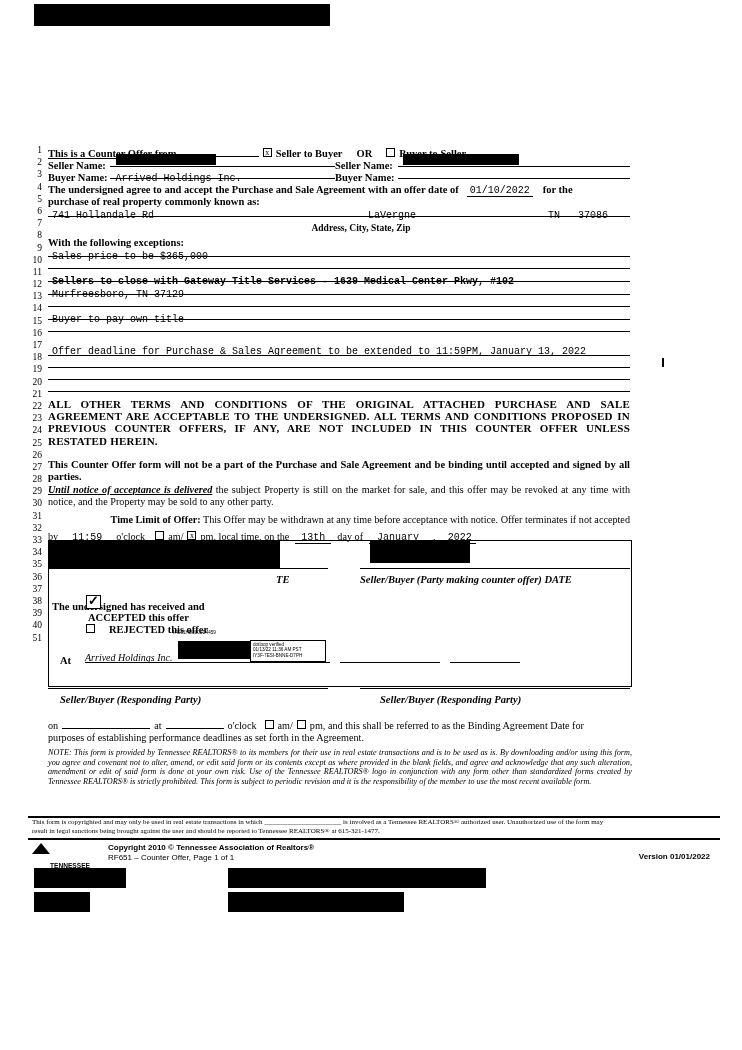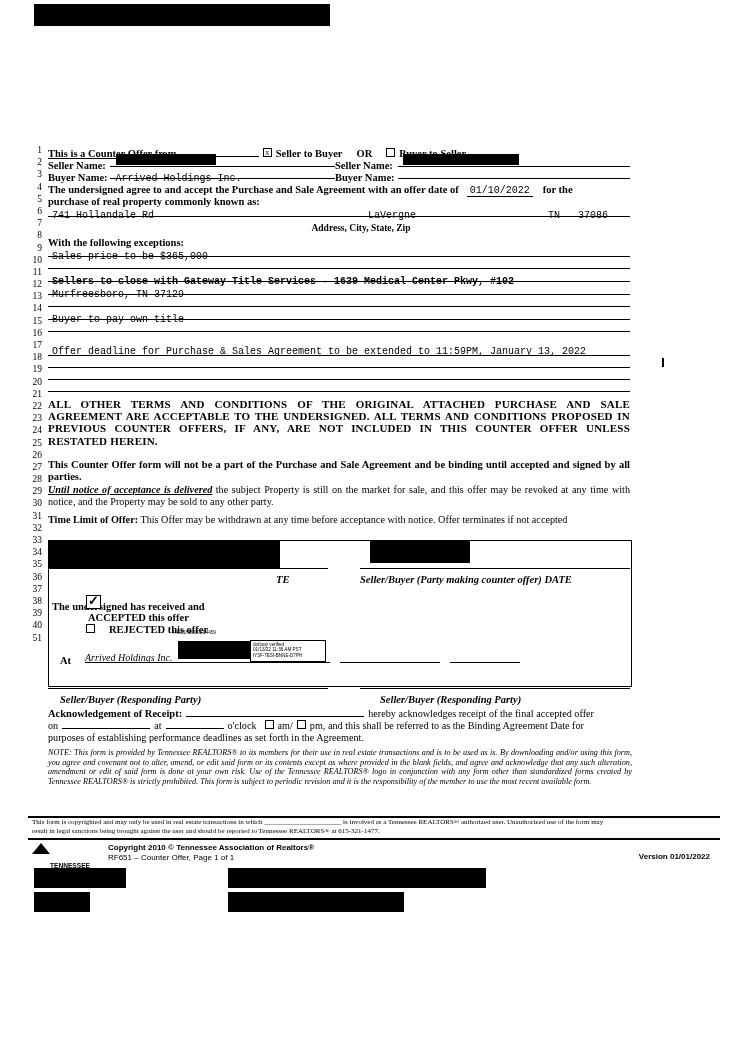--- a/index.html
+++ b/index.html
@@ -305,24 +305,38 @@
   <div class="ruleline" style="left:48px;top:391px;width:582px;"></div>
 
   <div class="para" style="left:48px;top:398px;width:582px;letter-spacing:0.2px;">ALL OTHER TERMS AND CONDITIONS OF THE ORIGINAL ATTACHED PURCHASE AND SALE AGREEMENT ARE ACCEPTABLE TO THE UNDERSIGNED. ALL TERMS AND CONDITIONS PROPOSED IN PREVIOUS COUNTER OFFERS, IF ANY, ARE NOT INCLUDED IN THIS COUNTER OFFER UNLESS RESTATED HEREIN.</div>
 
   <div class="para" style="left:48px;top:459px;width:582px;font-size:10.5px;">This Counter Offer form will not be a part of the Purchase and Sale Agreement and be binding until accepted and signed by all parties.</div>
 
   <div class="smalltext" style="left:48px;top:484px;width:582px;text-align:justify;">
     <span class="b i u" style="font-style:italic;font-weight:bold;text-decoration:underline;">Until notice of acceptance is delivered</span><span> the subject Property is still on the market for sale, and this offer may be revoked at any time with notice, and the Property may be sold to any other party.</span>
   </div>
 
-  <div class="smalltext" style="left:48px;top:514px;width:582px;">
+  <div class="smalltext" style="left:48px;top:514px;width:582px;text-align:right;">
     <span class="b">Time Limit of Offer:</span><span> This Offer may be withdrawn at any time before acceptance with notice.  Offer terminates if not accepted</span>
   </div>
 
+  <div style="position:absolute;left:48px;top:526px;height:12.2px;white-space:nowrap;">
+    <span style="font-size:10.2px;">by</span>
+    <span class="mono" style="border-bottom:1px solid #000;padding:0 8px;margin:0 2px;">11:59</span>
+    <span style="font-size:10.2px;">o'clock</span>
+    <span class="chk" style="margin-left:6px;"></span>
+    <span style="font-size:10.2px;">am/</span>
+    <span class="xmark">x</span>
+    <span style="font-size:10.2px;">pm, local time, on the</span>
+    <span class="mono" style="border-bottom:1px solid #000;padding:0 6px;margin:0 2px;">13th</span>
+    <span style="font-size:10.2px;">day of</span>
+    <span class="mono" style="border-bottom:1px solid #000;padding:0 8px;margin:0 2px;">January</span>
+    <span style="font-size:10.2px;">,</span>
+    <span class="mono" style="border-bottom:1px solid #000;padding:0 4px;margin-left:4px;">2022</span>
+  </div>
 
   <div class="sigbox" style="left:48px;top:540px;width:582px;height:145px;"></div>
 
   <div class="redact" style="position:absolute;left:48px;top:541px;width:232px;height:28px;"></div>
   <div class="redact" style="position:absolute;left:370px;top:541px;width:100px;height:22px;"></div>
 
   <div class="ruleline" style="left:48px;top:568px;width:280px;"></div>
   <div class="ruleline" style="left:360px;top:568px;width:270px;"></div>
   <div style="position:absolute;left:276px;top:569px;">
     <span class="b i" style="font-style:italic;font-size:10.5px;">TE</span>
@@ -367,25 +381,20 @@
 
   <div class="ruleline" style="left:48px;top:688px;width:280px;"></div>
   <div class="ruleline" style="left:360px;top:688px;width:270px;"></div>
   <div style="position:absolute;left:60px;top:689px;">
     <span class="b i" style="font-style:italic;font-size:10.5px;">Seller/Buyer  (Responding Party)</span>
   </div>
   <div style="position:absolute;left:380px;top:689px;">
     <span class="b i" style="font-style:italic;font-size:10.5px;">Seller/Buyer  (Responding Party)</span>
   </div>
 
-  <div style="position:absolute;left:48px;top:703px;width:584px;white-space:nowrap;">
-    <span class="b" style="font-size:10.5px;">Acknowledgement of Receipt:</span>
-    <span style="display:inline-block;width:178px;border-bottom:1px solid #000;height:10px;"></span>
-    <span style="font-size:10.2px;">hereby acknowledges receipt of the final accepted offer</span>
-  </div>
 
   <div style="position:absolute;left:48px;top:715px;width:584px;white-space:nowrap;">
     <span style="font-size:10.2px;">on</span>
     <span style="display:inline-block;width:88px;border-bottom:1px solid #000;height:10px;"></span>
     <span style="font-size:10.2px;">at</span>
     <span style="display:inline-block;width:58px;border-bottom:1px solid #000;height:10px;"></span>
     <span style="font-size:10.2px;">o'clock</span>
     <span class="chk" style="margin-left:4px;"></span>
     <span style="font-size:10.2px;">am/</span>
     <span class="chk"></span>

